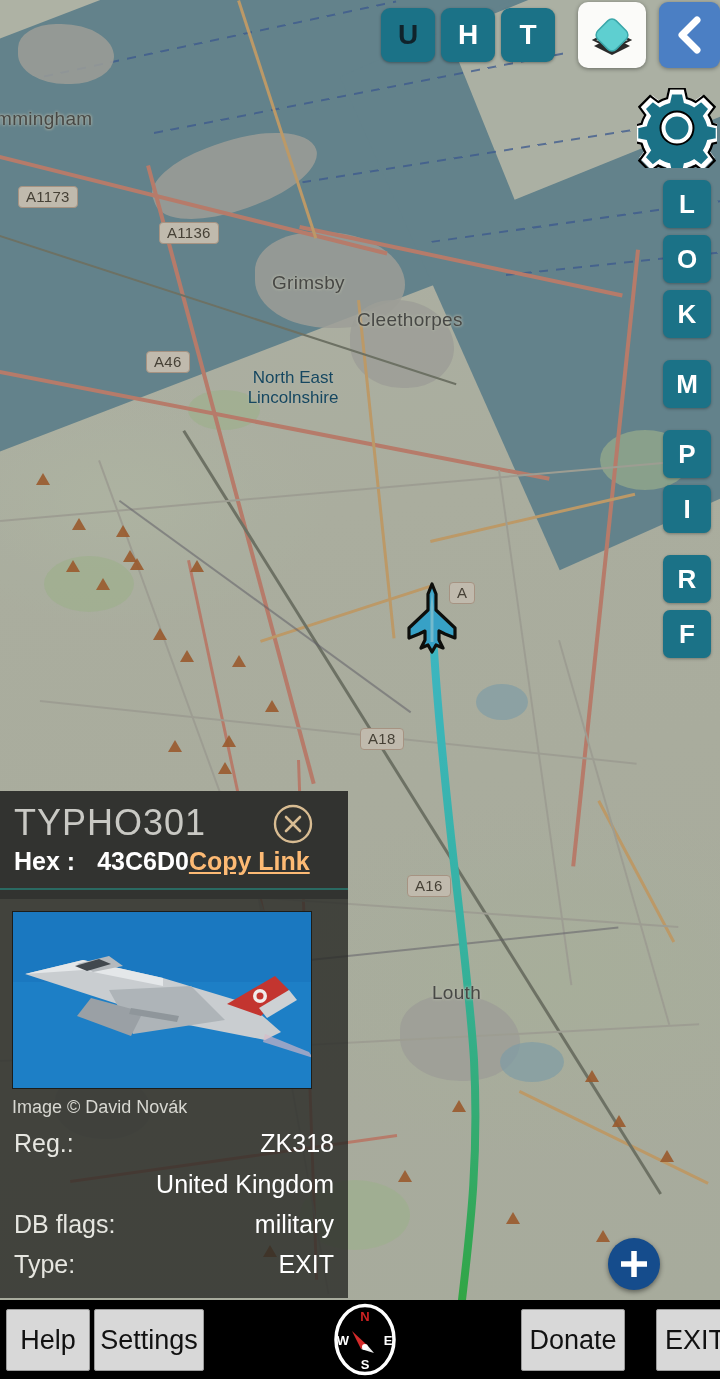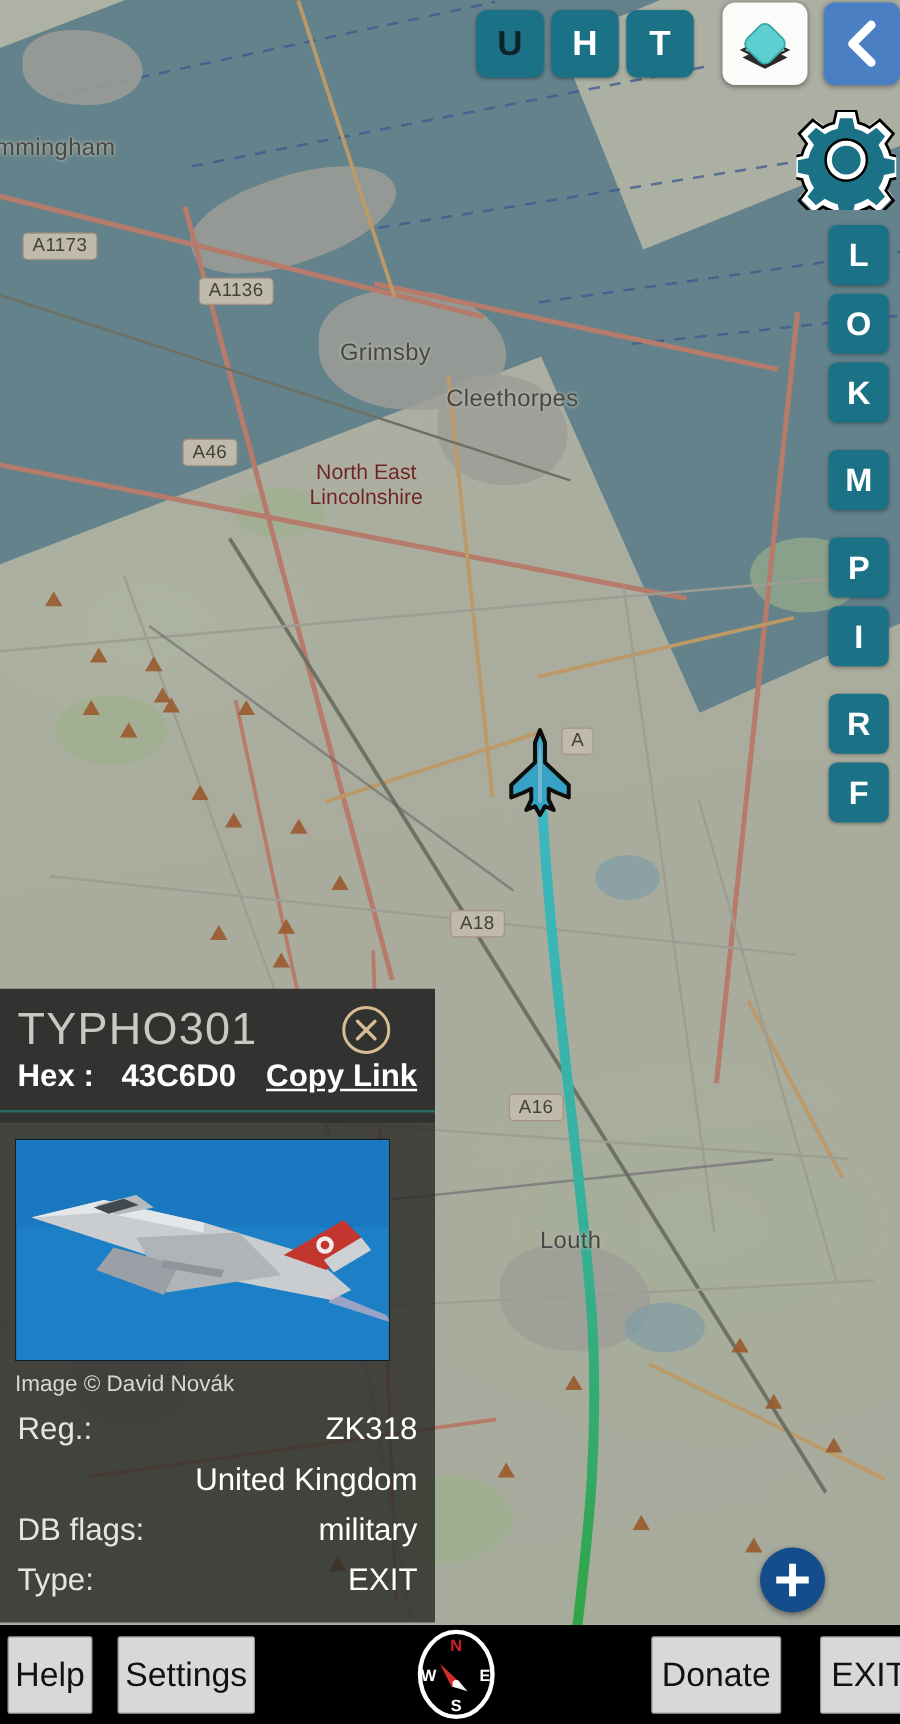--- a/index.html
+++ b/index.html
@@ -41,21 +41,21 @@
   .r-sec{ background:#e0b277; }
   .r-min{ background:#b9b8ae; }
   .r-rail{ background:#7b7f72; }
   .r-bound{ background:rgba(110,105,120,.55); }
 
   .shield{ position:absolute; background:#e6ddd0; border:1px solid #c4ab99;
     border-radius:4px; color:#4a4238; font-size:15px; padding:1px 7px 2px;
     letter-spacing:.3px; }
   .placelbl{ position:absolute; color:#4b4b4b; font-size:19px; letter-spacing:.3px;
     text-shadow:0 0 3px #d5d7ca,0 0 3px #d5d7ca; white-space:nowrap; }
-  .region{ position:absolute; color:#7f1d1d; font-size:17px; text-align:center;
+  .region{ position:absolute; color:#0c4a6e; font-size:17px; text-align:center;
     line-height:20px; text-shadow:0 0 3px #d5d7ca; }
 
   .tri{ position:absolute; width:0; height:0; border-left:7px solid transparent;
         border-right:7px solid transparent; border-bottom:12px solid #b5622c; opacity:.9;}
 
   
   #trail{ position:absolute; left:0; top:0; width:720px; height:1300px; }
 
   
   #plane{ position:absolute; left:403px; top:582px; width:58px; height:72px; }
@@ -97,42 +97,42 @@
 
   
   #panel{ position:absolute; left:0; top:791px; width:348px; height:509px; }
   #panel-head{ background:#323330; padding:10px 0 0 0; height:108px; position:relative; }
   #callsign{ color:#c9c9c4; font-size:36px; font-weight:300; letter-spacing:1px;
      padding-left:14px; line-height:44px; }
   #close-btn{ position:absolute; right:34px; top:12px; width:42px; height:42px; }
   #hexrow{ display:flex; align-items:baseline; padding-left:14px; margin-top:2px; }
   #hexrow .k{ color:#fff; font-size:25px; font-weight:bold; }
   #hexrow .v{ color:#fff; font-size:25px; font-weight:bold; margin-left:22px; }
-  #copylink{ color:#ffffff; font-size:25px; font-weight:bold; margin-left:24px;
+  #copylink{ color:#fdba74; font-size:25px; font-weight:bold; 
      text-decoration:underline;text-align:center; }
   #hrule{ height:2px; background:#2a6a62; margin:12px 0 0 0; }
 
   #panel-body{ background:rgba(40,41,38,.80); height:399px; padding:12px 12px 0 12px;
      position:relative; }
   #photo{ width:300px; height:178px; border:1px solid #1c1d1a; position:relative;
      overflow:hidden; background:#1b7ec4; }
   #credit{ color:#d8d8d2; font-size:18px; margin-top:8px; }
   .drow{ display:flex; justify-content:space-between; align-items:baseline;
      margin-top:11px; padding:0 2px;gap:20px; }
   .drow .k{ color:#e6e6e0; font-size:25px; }
   .drow .v{ color:#ffffff; font-size:25px; text-align:right; }
   .drow.noKey{ justify-content:flex-end;margin-top:12px; }
 
   
   #bottombar{ position:absolute; left:0; top:1300px; width:720px; height:79px;
      background:#000; }
   .bbtn{ position:absolute; top:9px; height:62px; background:#d8d8d8;
      border:1px solid #9a9a9a; border-radius:2px; color:#111; font-size:27px;
      display:flex; align-items:center; justify-content:center; }
-  #b-help{ left:6px; width:68px; }
+  #b-help{ left:6px; width:84px; }
   #b-settings{ left:94px; width:110px; }
   #b-donate{ left:521px; width:104px; }
   #b-exit{ left:656px; width:78px; }
   #compass{ position:absolute; left:327px; top:1px; width:76px; height:77px; }
 </style>
 </head>
 <body>
 
 <div id="app">
 

